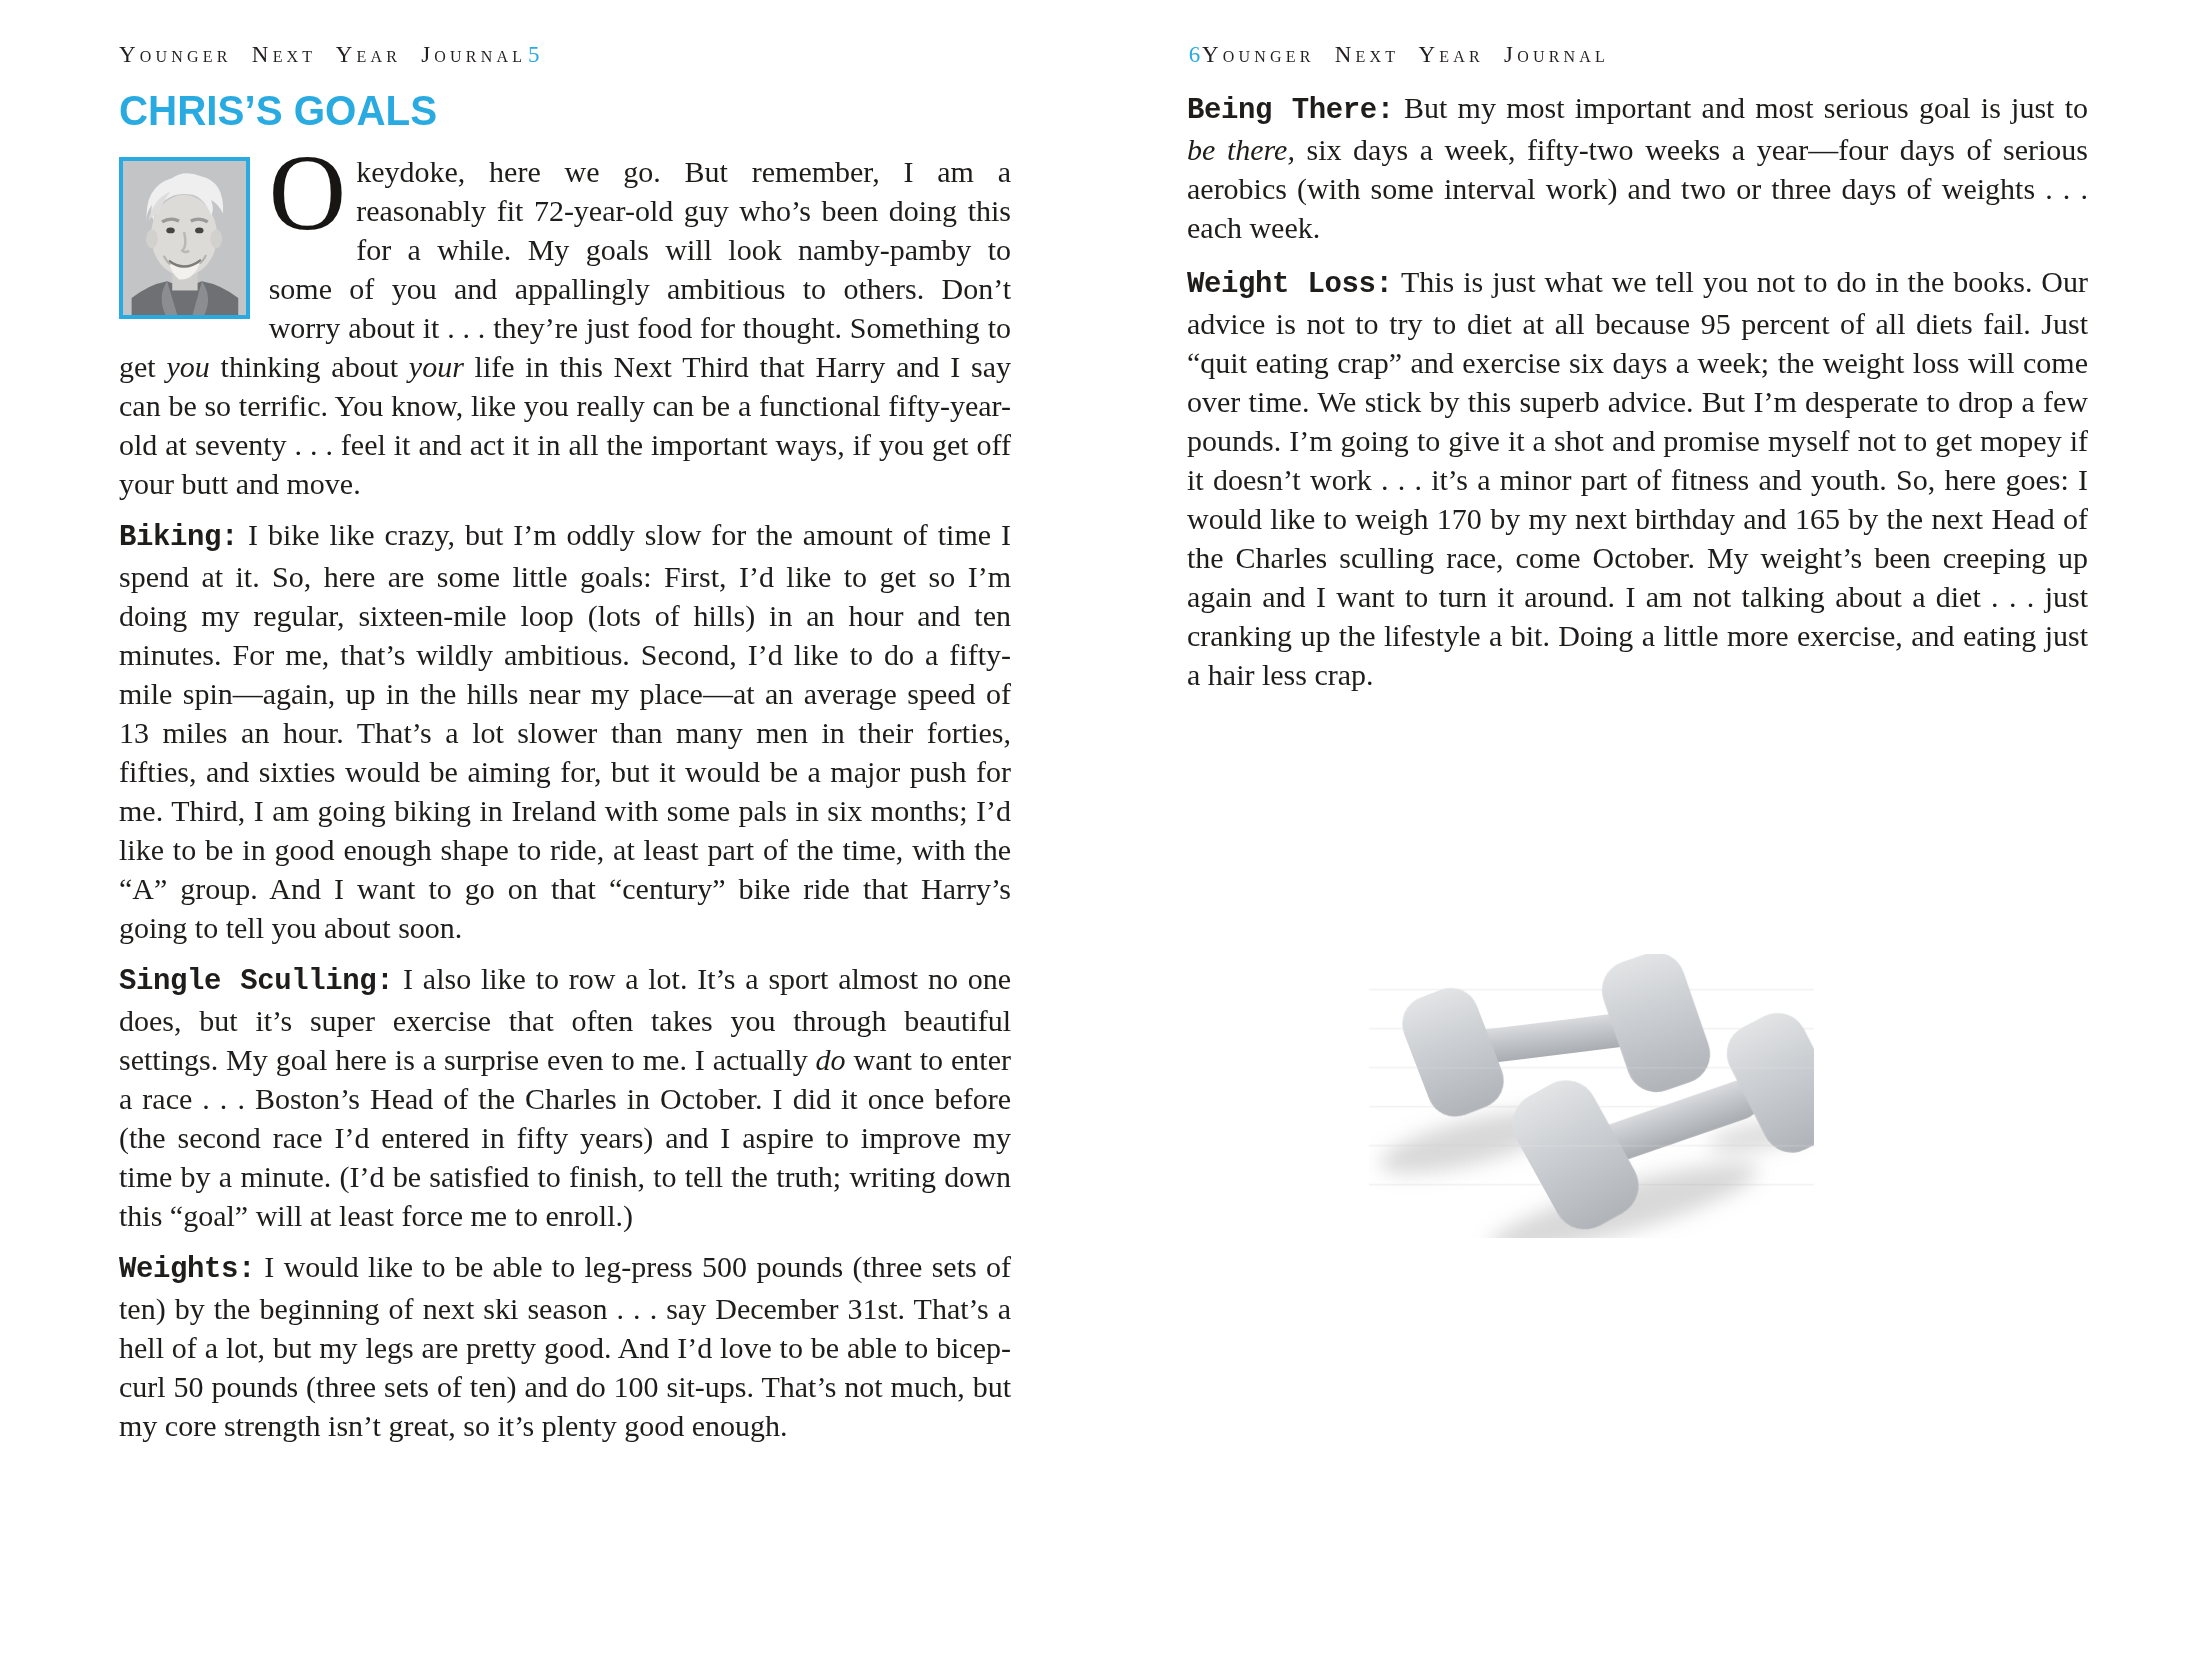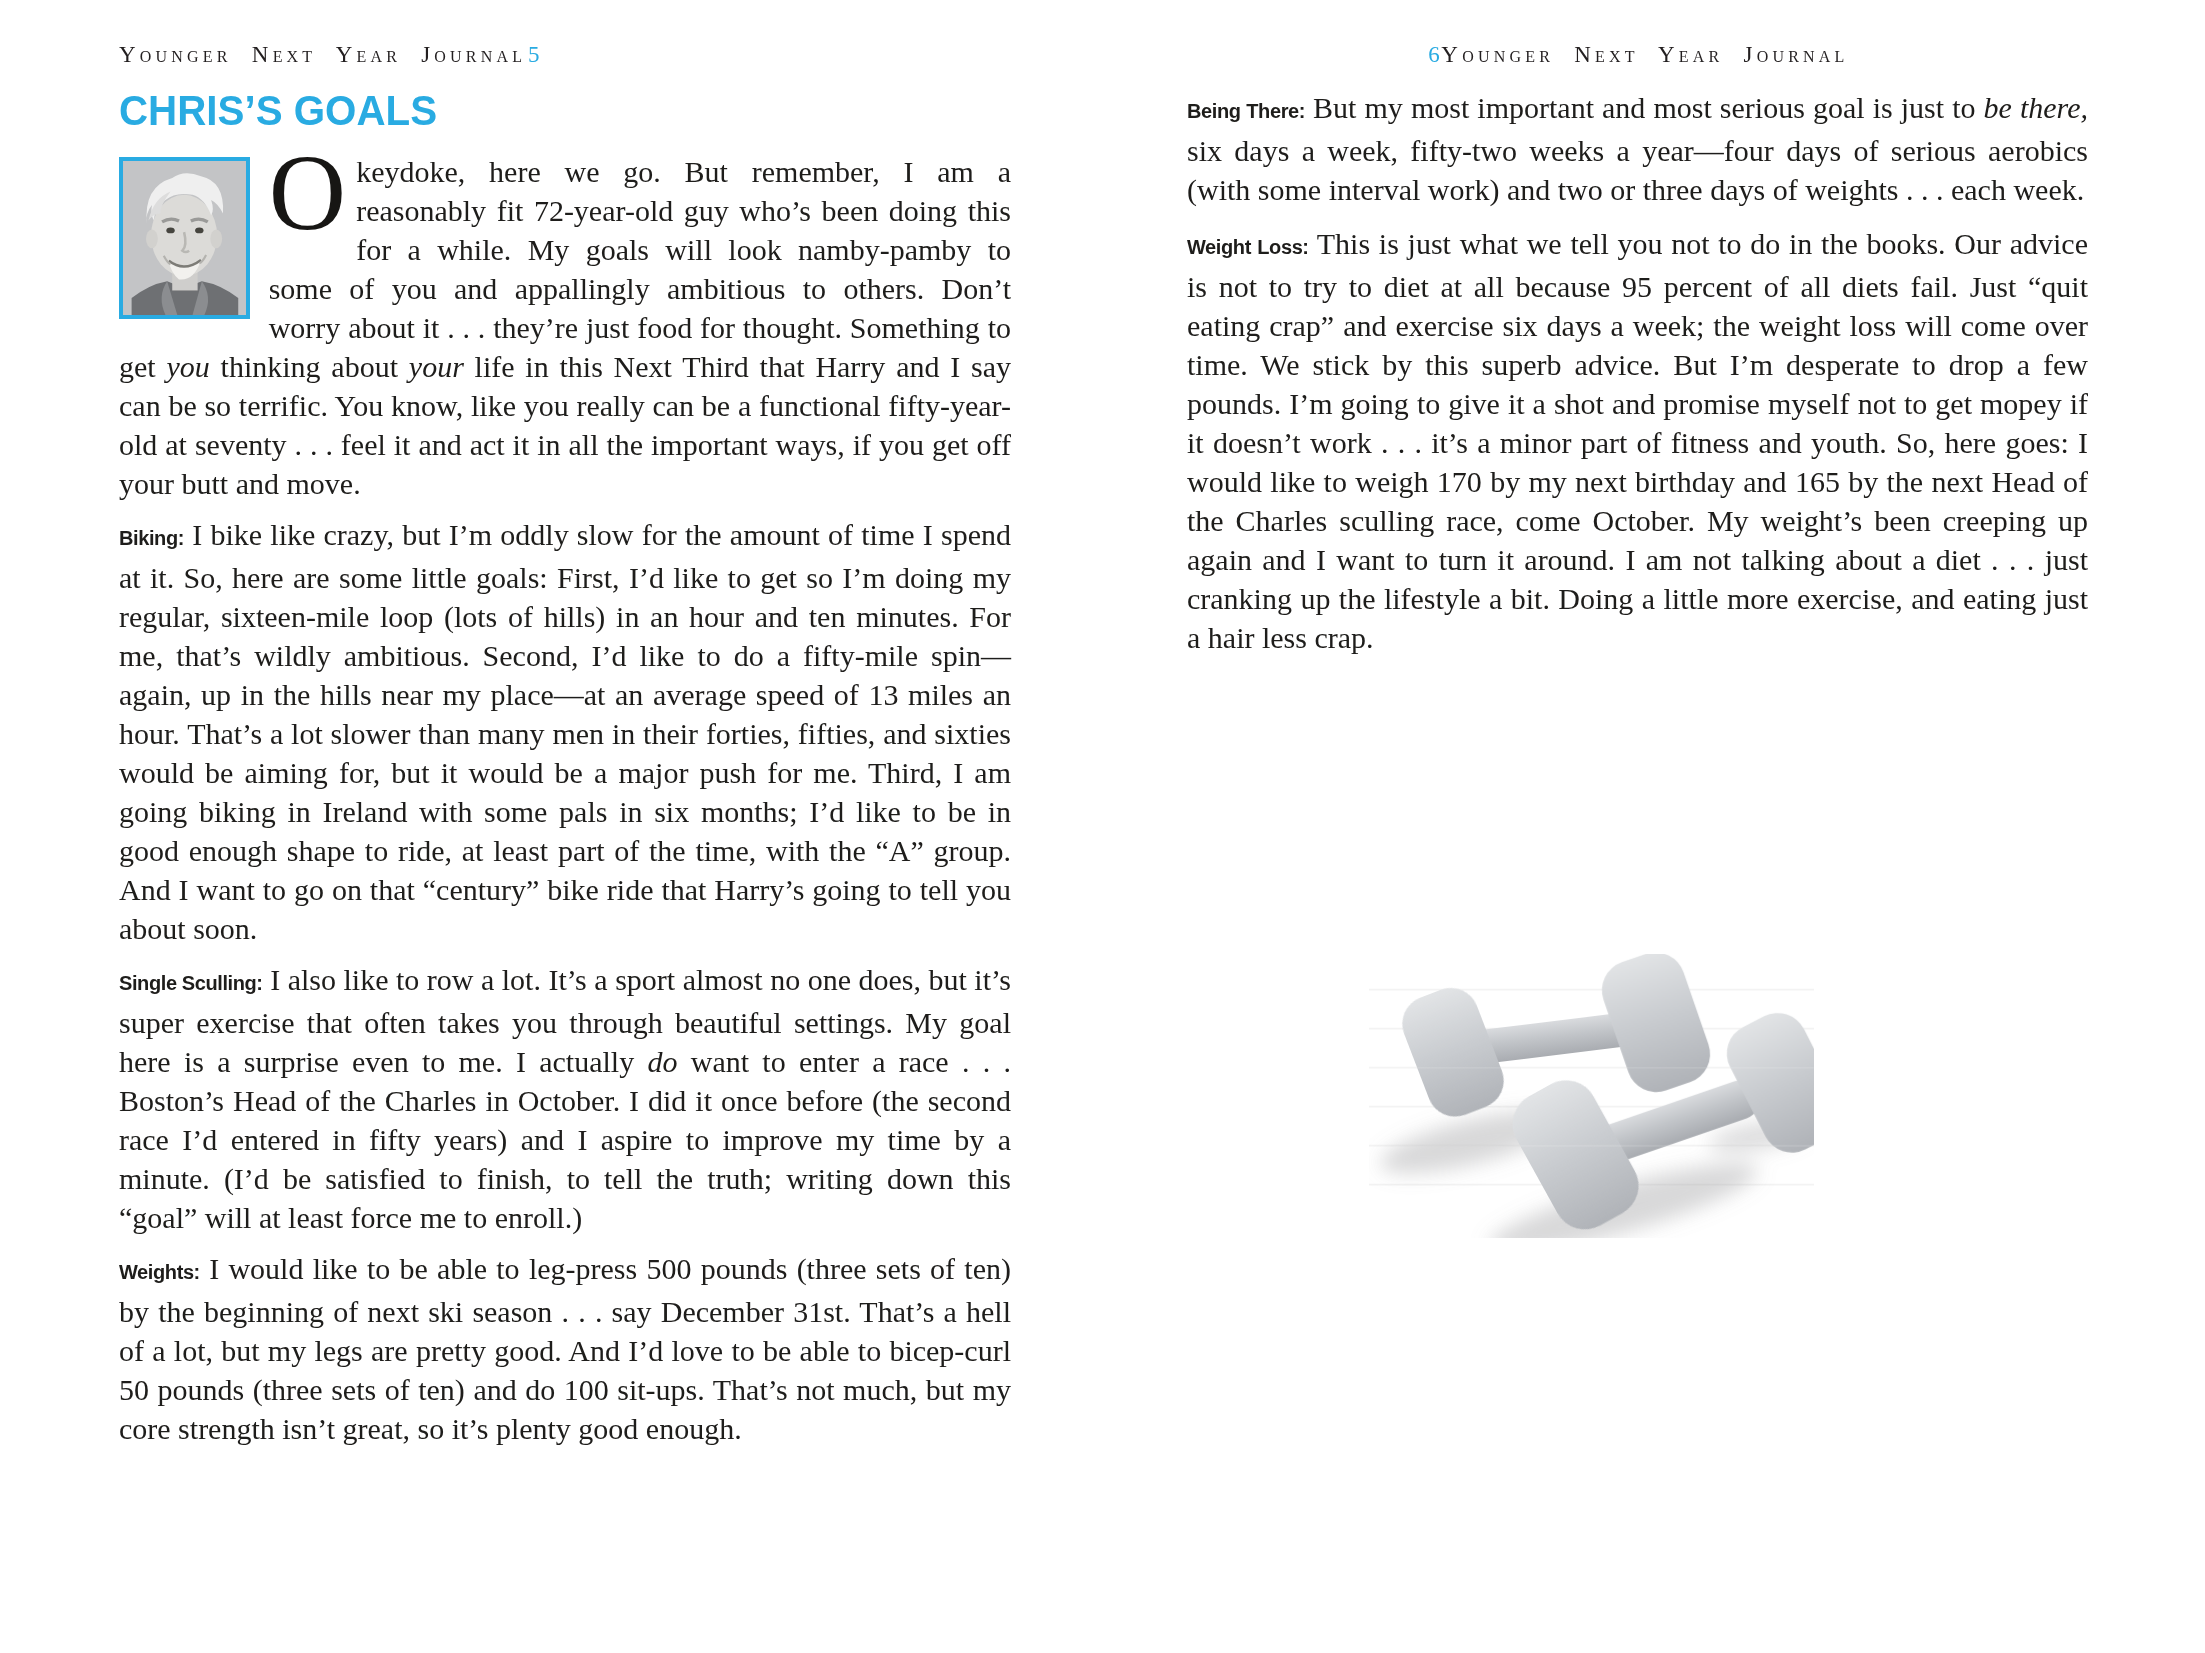--- a/index.html
+++ b/index.html
@@ -5,29 +5,29 @@
   html,body{margin:0;padding:0;background:#ffffff;}
   .spread{position:relative;width:2205px;height:1654px;background:#ffffff;overflow:hidden;
           font-family:"Liberation Serif", serif;color:#1e1d1b;}
   .page{position:absolute;top:0;}
   .page.left{left:119px;width:892px;}
   .page.right{left:1187px;width:901px;}
 
   .runhead{margin-top:42px;font-size:23px;line-height:25.4px;letter-spacing:4.2px;word-spacing:10.2px;
            font-variant:small-caps;color:#231f20;}
   .rh-right{text-align:left;}
-  .rh-left{text-align:center;}
+  .rh-left{text-align:left;}
   .rh-page{font-variant:normal;letter-spacing:0;color:#29abe2;padding:0 1.7px;}
 
   .section-title{margin:22px 0 0 0;font-family:"Liberation Sans", sans-serif;font-weight:bold;
                  font-size:42px;line-height:44px;letter-spacing:0px;color:#29abe2;
                  transform:scaleX(.96);transform-origin:left center;}
 
   .para{font-size:30px;line-height:39px;text-align:justify;margin:12px 0 0 0;}
-  .para .lead{font-family:Liberation Sans, sans-serif;font-weight:bold;font-size:20px;
+  .para .lead{font-family:Liberation Mono, monospace;font-weight:bold;font-size:29px;
               letter-spacing:-0.4px;}
   .para em{font-style:italic;}
 
   .opening{margin-top:18.7px;}
   .portrait{float:left;width:123px;height:154px;border:4.2px solid #29abe2;margin:5.1px 18.7px 8.5px 0;
             display:block;background:#c3c4c6;}
   .portrait svg{display:block;}
   .dropcap{float:left;font-size:107px;line-height:78px;padding:1.7px 10.2px 0 0;font-weight:normal;
            color:#171614;}
 

